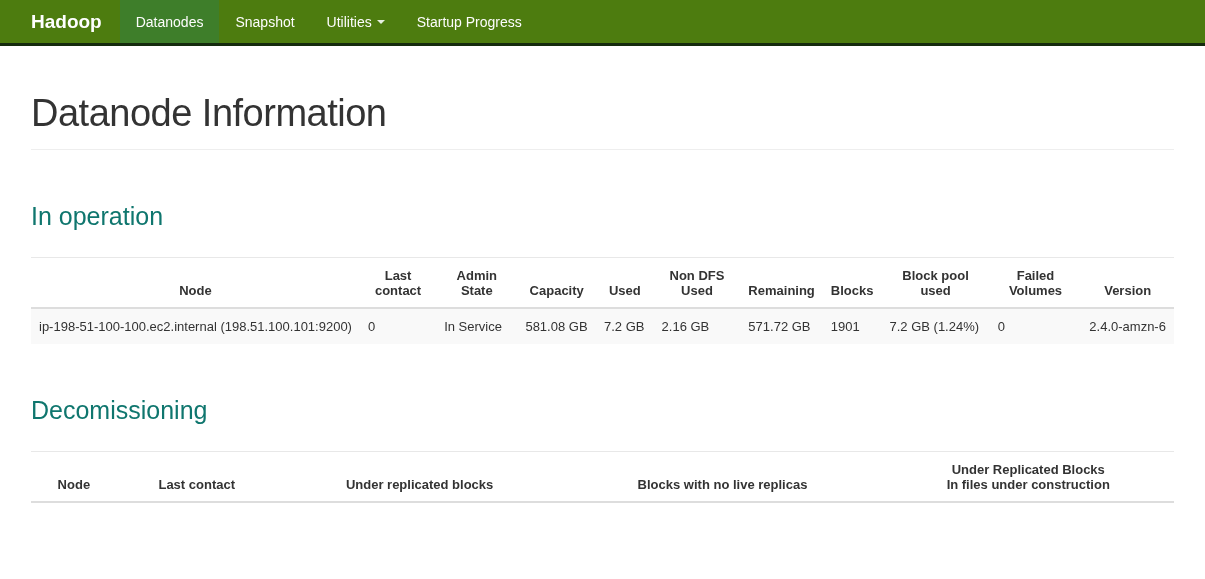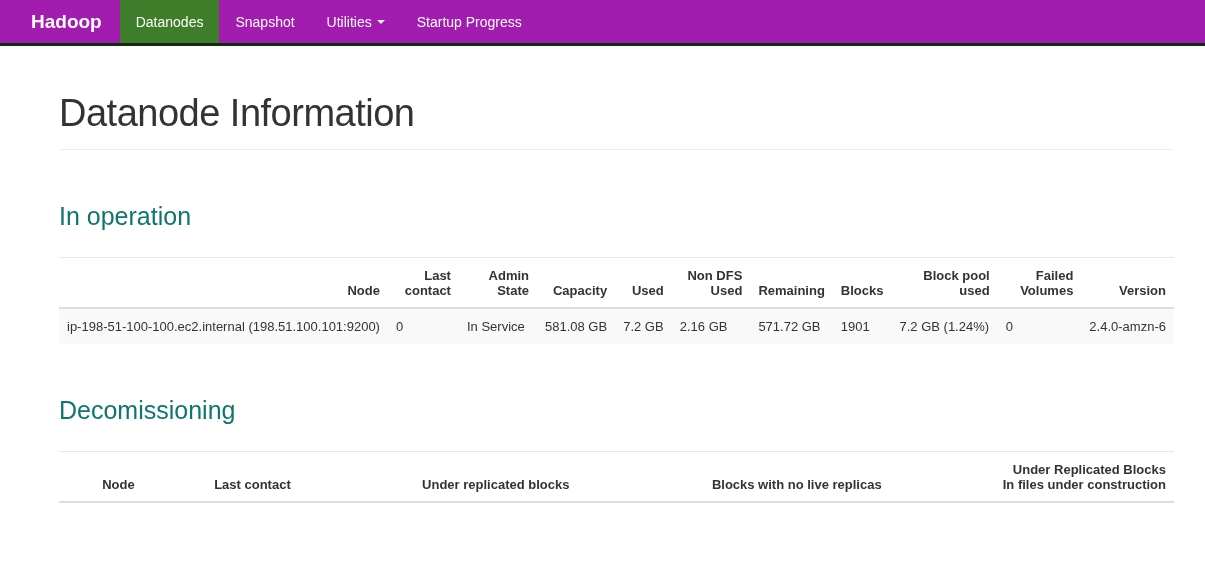--- a/index.html
+++ b/index.html
@@ -7,21 +7,21 @@
   body {
     font-family: "Liberation Sans", sans-serif;
     background: #ffffff;
     color: #333333;
     overflow: hidden;
   }
 
   
   .navbar {
     height: 46px;
-    background: #a21caf;
+    background: #4d7c0f;
     border-bottom: 3px solid #152b0e;
     display: flex;
     align-items: stretch;
   }
   .navbar-brand {
     color: #ffffff;
     font-size: 19px;
     font-weight: bold;
     padding: 0 18px 0 31px;
     display: flex;
@@ -42,21 +42,21 @@
   .caret {
     display: inline-block;
     margin-left: 5px;
     width: 0; height: 0;
     border-left: 4px solid transparent;
     border-right: 4px solid transparent;
     border-top: 4px solid #e7f0e2;
   }
 
   
-  .container { padding: 0 31px; margin-left: 28px; }
+  .container { padding: 0 31px; }
 
   .page-title {
     margin-top: 46px;
     font-size: 38px;
     font-weight: 500;
     color: #333333;
     letter-spacing: -0.5px;
     padding-bottom: 14px;
     border-bottom: 1px solid #eeeeee;
   }
@@ -70,21 +70,21 @@
 
   
   table.data-table {
     width: 100%;
     border-collapse: collapse;
     margin-top: 26px;
     border-top: 1px solid #e8e8e8;
     font-size: 13px;
   }
   table.data-table th {
-    text-align: right;
+    text-align: center;
     font-weight: bold;
     color: #333333;
     padding: 10px 8px 9px 8px;
     border-bottom: 2px solid #dddddd;
     vertical-align: bottom;
     white-space: pre-line;
   }
   table.data-table td {
     padding: 10px 8px;
     border-top: 1px solid #dddddd;

